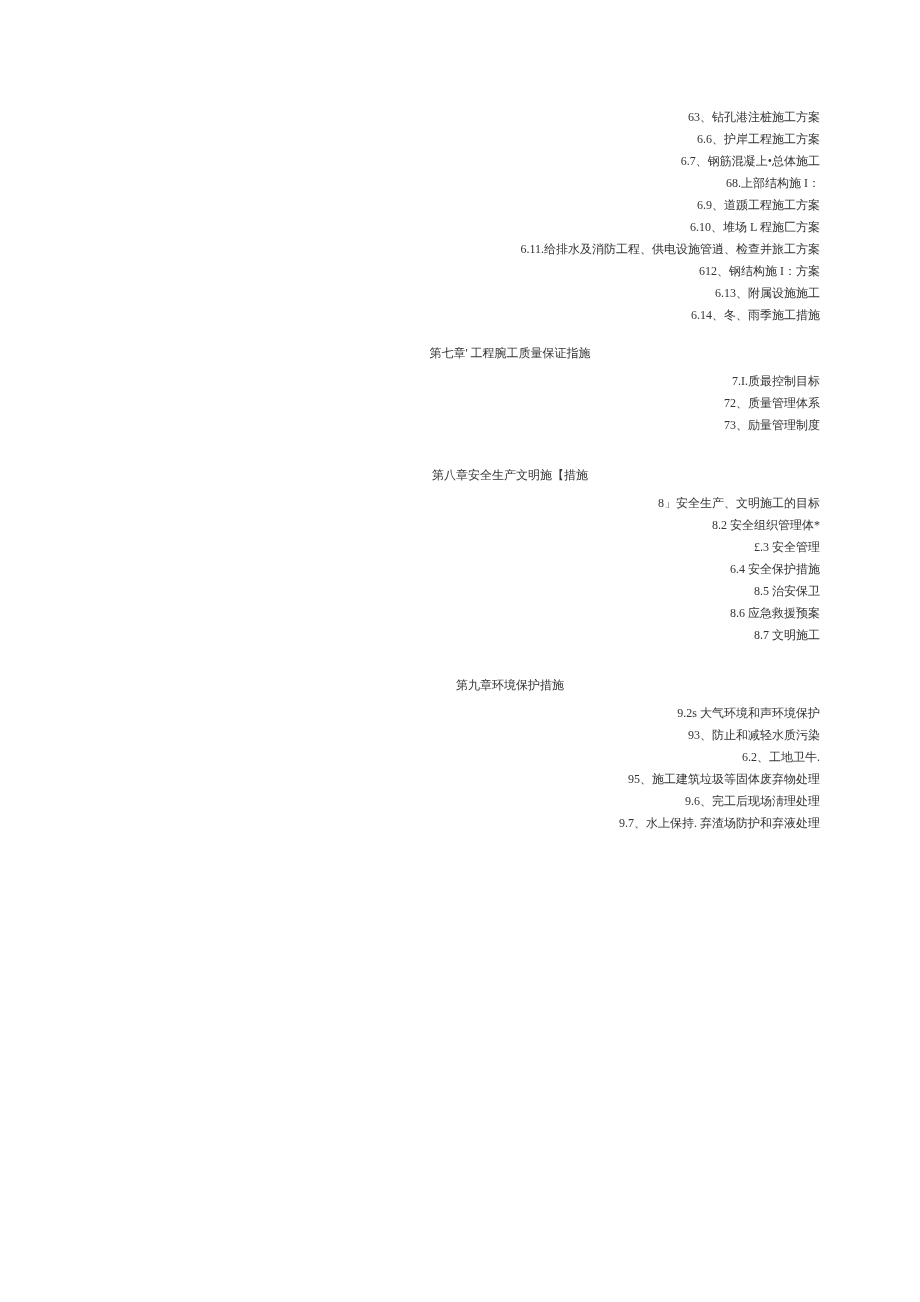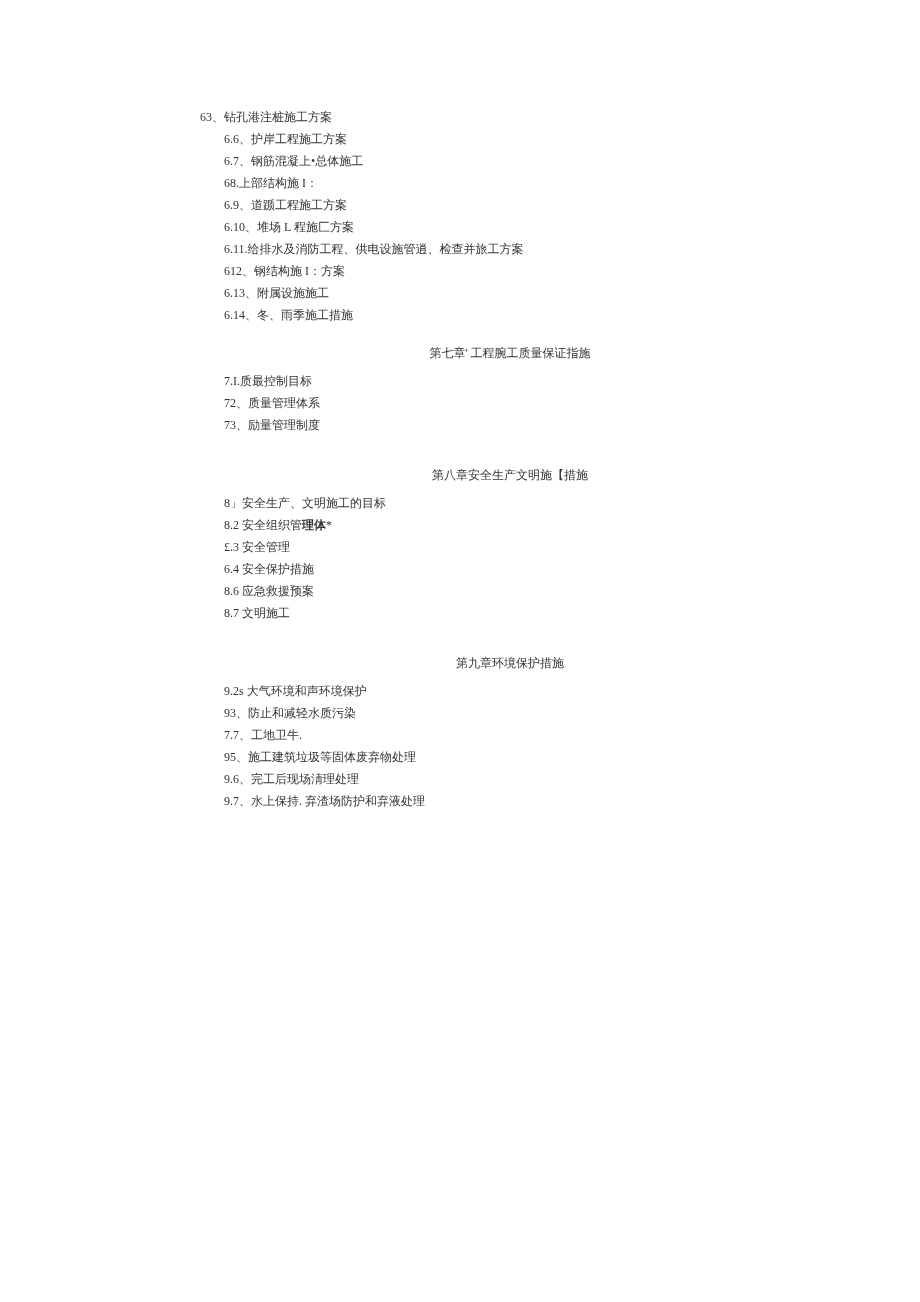--- a/index.html
+++ b/index.html
@@ -14,35 +14,36 @@
       font-family: "SimSun", "宋体", serif;
       font-size: 12px;
       color: #333333;
       padding-top: 106px;
       padding-left: 200px;
       padding-right: 100px;
     }
     .line {
       line-height: 22px;
       white-space: nowrap;
+      text-align: right;
     }
     .indent {
       padding-left: 24px;
     }
     .chapter-title {
       text-align: center;
       margin-top: 28px;
       margin-bottom: 6px;
       line-height: 22px;
     }
     .chapter-title.first {
       margin-top: 16px;
     }
     .bold {
-      font-weight: bold;
+      font-weight: normal;
     }
     .section-block {
       margin-bottom: 0;
     }
   </style>
 </head>
 <body>
 
 <div class="section-block">
   <div class="line">63、钻孔港注桩施工方案</div>
@@ -67,26 +68,27 @@
 
 <div class="chapter-title">第八章安全生产文明施【措施</div>
 
 <div class="section-block">
   <div class="line indent">8」安全生产、文明施工的目标</div>
   <div class="line indent">
     <span>8.2 安全组织管</span><span class="bold">理体</span><span>*</span>
   </div>
   <div class="line indent">£.3 安全管理</div>
   <div class="line indent">6.4 安全保护措施</div>
+  <div class="line indent">8.5 治安保卫</div>
   <div class="line indent">8.6 应急救援预案</div>
   <div class="line indent">8.7 文明施工</div>
 </div>
 
 <div class="chapter-title">第九章环境保护措施</div>
 
 <div class="section-block">
   <div class="line indent">9.2s 大气环境和声环境保护</div>
   <div class="line indent">93、防止和减轻水质污染</div>
-  <div class="line indent">7.7、工地卫牛.</div>
+  <div class="line indent">6.2、工地卫牛.</div>
   <div class="line indent">95、施工建筑垃圾等固体废弃物处理</div>
   <div class="line indent">9.6、完工后现场淸理处理</div>
   <div class="line indent">9.7、水上保持. 弃渣场防护和弃液处理</div>
 </div>
 
 </body></html>

